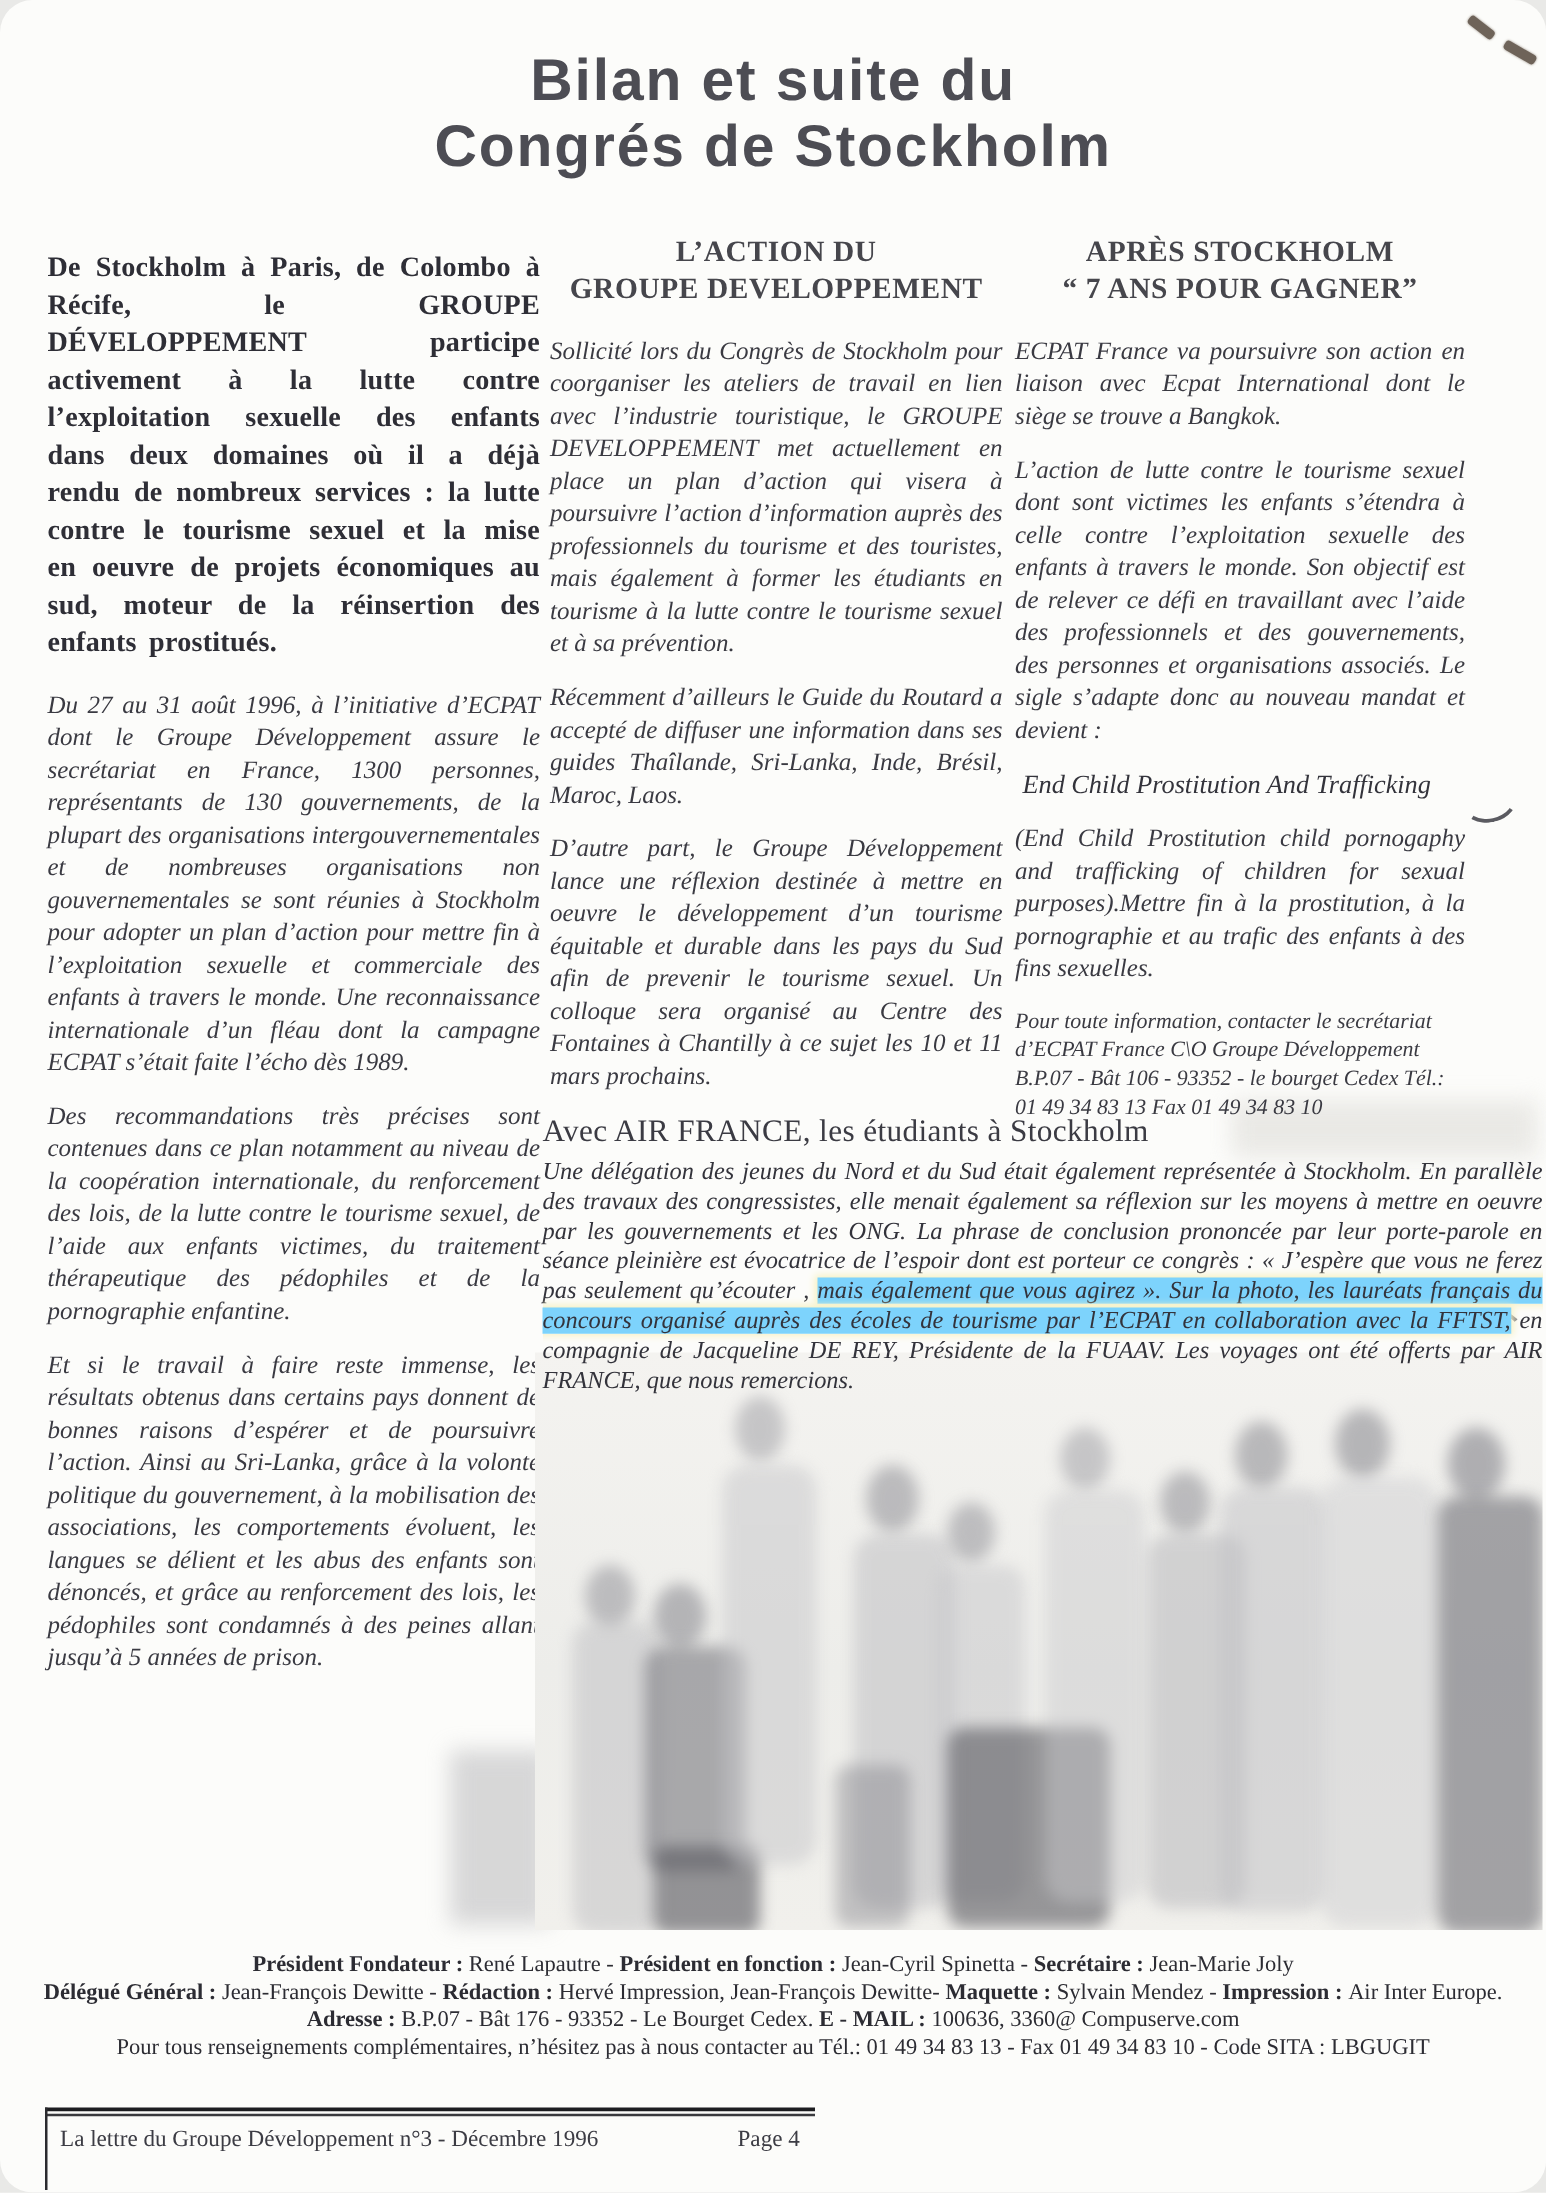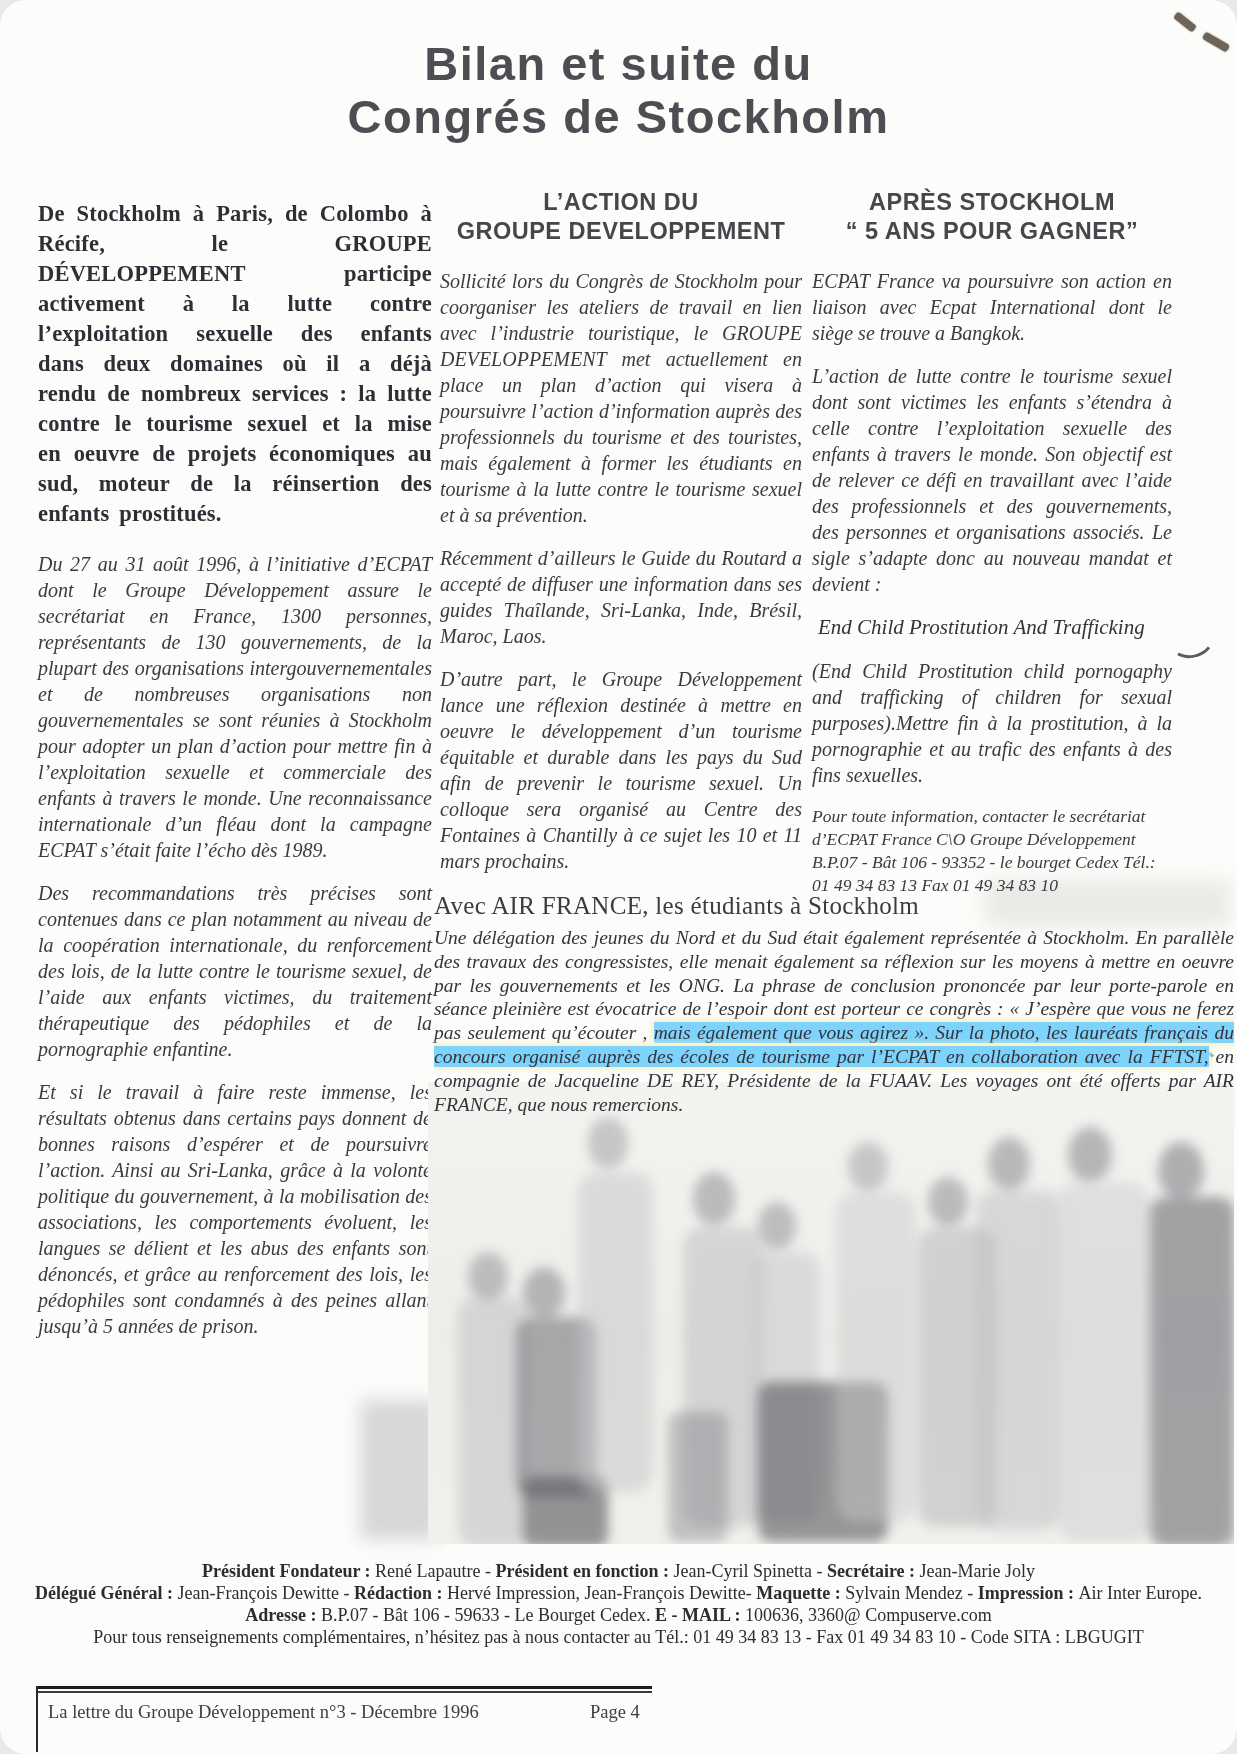--- a/index.html
+++ b/index.html
@@ -10,21 +10,21 @@
       font-family:"Liberation Sans",sans-serif;font-weight:700;font-size:47px;line-height:1.12;
       color:#4d4d54;letter-spacing:1.5px;}
   
   .col{position:absolute;text-align:justify;}
   .col-left{left:38px;top:176px;width:394px;}
   .col-mid{left:440px;top:188px;width:362px;}
   .col-right{left:812px;top:188px;width:360px;}
   .intro{font-weight:700;font-size:22.5px;line-height:30px;word-spacing:4px;letter-spacing:.2px;color:#2e2e36;}
   .ital{font-style:italic;font-size:20px;line-height:26px;color:#3a3a42;margin:0 0 17px 0;}
   .col-left .ital:first-of-type{margin-top:76px;}
-  .col-head{font-family:Liberation Sans, sans-serif;font-weight:700;font-size:23.5px;line-height:29px;
+  .col-head{font-family:Liberation Serif, serif;font-weight:700;font-size:23.5px;line-height:29px;
       text-align:center;color:#46464c;letter-spacing:.5px;margin:0 0 22px 0;}
   .slogan{font-style:italic;font-size:21px;line-height:26px;color:#33333b;margin:4px 0 18px 6px;text-align:left;}
   .contact{font-style:italic;font-size:17.5px;line-height:23px;color:#3a3a42;text-align:left;margin:0;}
   
   .af-section{position:absolute;left:434px;top:892px;width:800px;z-index:3;}
   .af-head{font-size:25px;font-weight:400;color:#3b3b43;letter-spacing:.3px;margin:0 0 6px 0;}
   .af-text{font-style:italic;font-size:19.5px;line-height:23.8px;text-align:justify;color:#33333b;margin:0;}
   .hl{background:#7dd3fc;box-shadow:0 0 6px 2px #f6f0bf;}
   
   .photo{position:absolute;left:428px;top:1082px;width:806px;height:462px;z-index:1;
@@ -106,21 +106,21 @@
       <div>GROUPE DEVELOPPEMENT</div>
     </div>
     <p class="ital">Sollicité lors du Congrès de Stockholm pour coorganiser les ateliers de travail en lien avec l’industrie touristique, le GROUPE DEVELOPPEMENT met actuellement en place un plan d’action qui visera à poursuivre l’action d’information auprès des professionnels du tourisme et des touristes, mais également à former les étudiants en tourisme à la lutte contre le tourisme sexuel et à sa prévention.</p>
     <p class="ital">Récemment d’ailleurs le Guide du Routard a accepté de diffuser une information dans ses guides Thaîlande, Sri-Lanka, Inde, Brésil, Maroc, Laos.</p>
     <p class="ital">D’autre part, le Groupe Développement lance une réflexion destinée à mettre en oeuvre le développement d’un tourisme équitable et durable dans les pays du Sud afin de prevenir le tourisme sexuel. Un colloque sera organisé au Centre des Fontaines à Chantilly à ce sujet les 10 et 11 mars prochains.</p>
   </div>
 
   <div class="col col-right">
     <div class="col-head">
       <div>APRÈS STOCKHOLM</div>
-      <div>“ 5 ANS POUR GAGNER”</div>
+      <div>“ 7 ANS POUR GAGNER”</div>
     </div>
     <p class="ital">ECPAT France va poursuivre son action en liaison avec Ecpat International dont le siège se trouve a Bangkok.</p>
     <p class="ital">L’action de lutte contre le tourisme sexuel dont sont victimes les enfants s’étendra à celle contre l’exploitation sexuelle des enfants à travers le monde. Son objectif est de relever ce défi en travaillant avec l’aide des professionnels et des gouvernements, des personnes et organisations associés. Le sigle s’adapte donc au nouveau mandat et devient :</p>
     <p class="slogan">End Child Prostitution And Trafficking</p>
     <p class="ital">(End Child Prostitution child pornogaphy and trafficking of children for sexual purposes).Mettre fin à la prostitution, à la pornographie et au trafic des enfants à des fins sexuelles.</p>
     <p class="contact">Pour toute information, contacter le secrétariat d’ECPAT France C\O Groupe Développement B.P.07 - Bât 106 - 93352 - le bourget Cedex Tél.: 01 49 34 83 13    Fax 01 49 34 83 10</p>
   </div>
 
   <div class="af-section">
     <h2 class="af-head">Avec AIR FRANCE, les étudiants à Stockholm</h2>
@@ -128,21 +128,21 @@
   </div>
 
   <div class="org-footer">
     <div class="ln">
       <span class="b">Président Fondateur : </span><span>René Lapautre - </span><span class="b">Président en fonction : </span><span>Jean-Cyril Spinetta - </span><span class="b">Secrétaire : </span><span>Jean-Marie Joly</span>
     </div>
     <div class="ln">
       <span class="b">Délégué Général : </span><span>Jean-François Dewitte - </span><span class="b">Rédaction : </span><span>Hervé Impression, Jean-François Dewitte- </span><span class="b">Maquette : </span><span>Sylvain Mendez - </span><span class="b">Impression : </span><span>Air Inter Europe.</span>
     </div>
     <div class="ln">
-      <span class="b">Adresse : </span><span>B.P.07 - Bât 106 - 59633 - Le Bourget Cedex. </span><span class="b">E - MAIL : </span><span>100636, 3360@ Compuserve.com</span>
+      <span class="b">Adresse : </span><span>B.P.07 - Bât 176 - 93352 - Le Bourget Cedex. </span><span class="b">E - MAIL : </span><span>100636, 3360@ Compuserve.com</span>
     </div>
     <div class="ln">Pour tous renseignements complémentaires, n’hésitez pas à nous contacter au Tél.: 01 49 34 83 13 - Fax 01 49 34 83 10 - Code SITA : LBGUGIT</div>
   </div>
 
   <div class="pf-rule1"></div>
   <div class="pf-rule2"></div>
   <div class="pf-vline"></div>
   <div class="pf-issue">La lettre du Groupe Développement n°3 - Décembre 1996</div>
   <div class="pf-page">Page 4</div>
 

